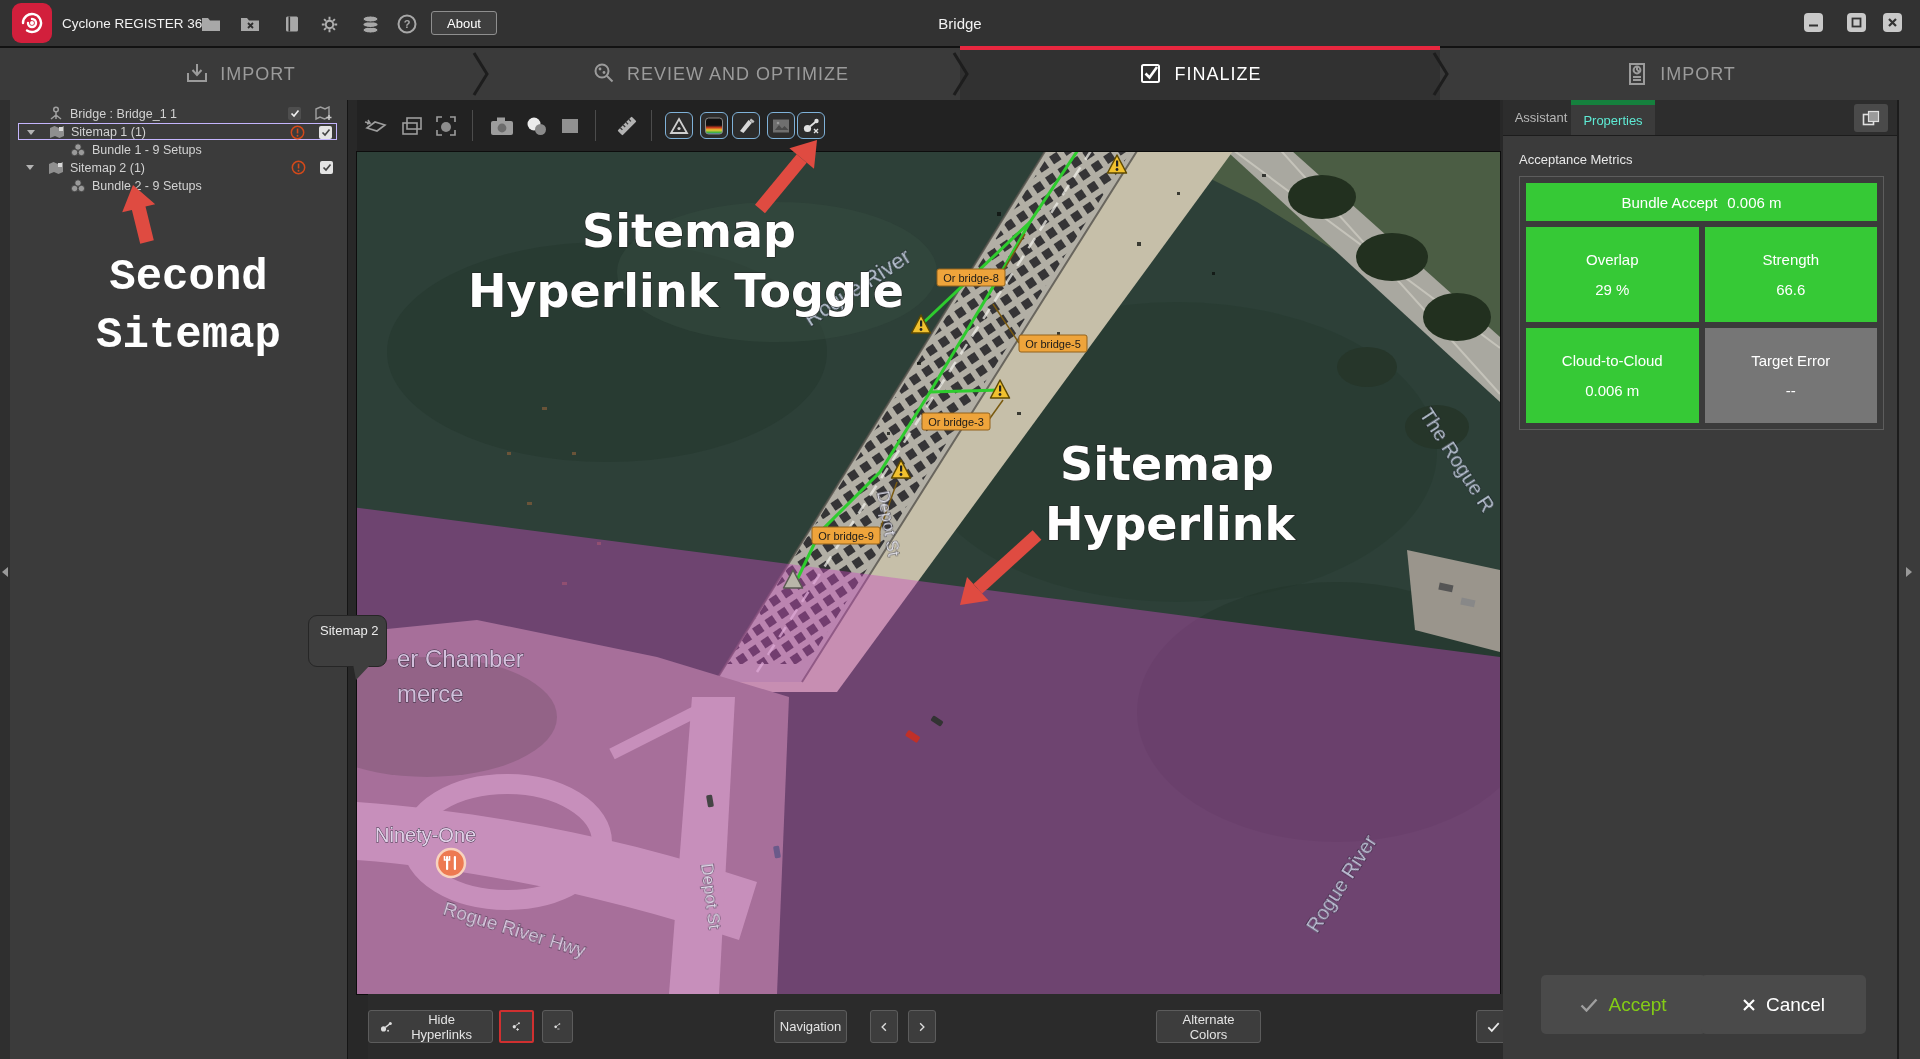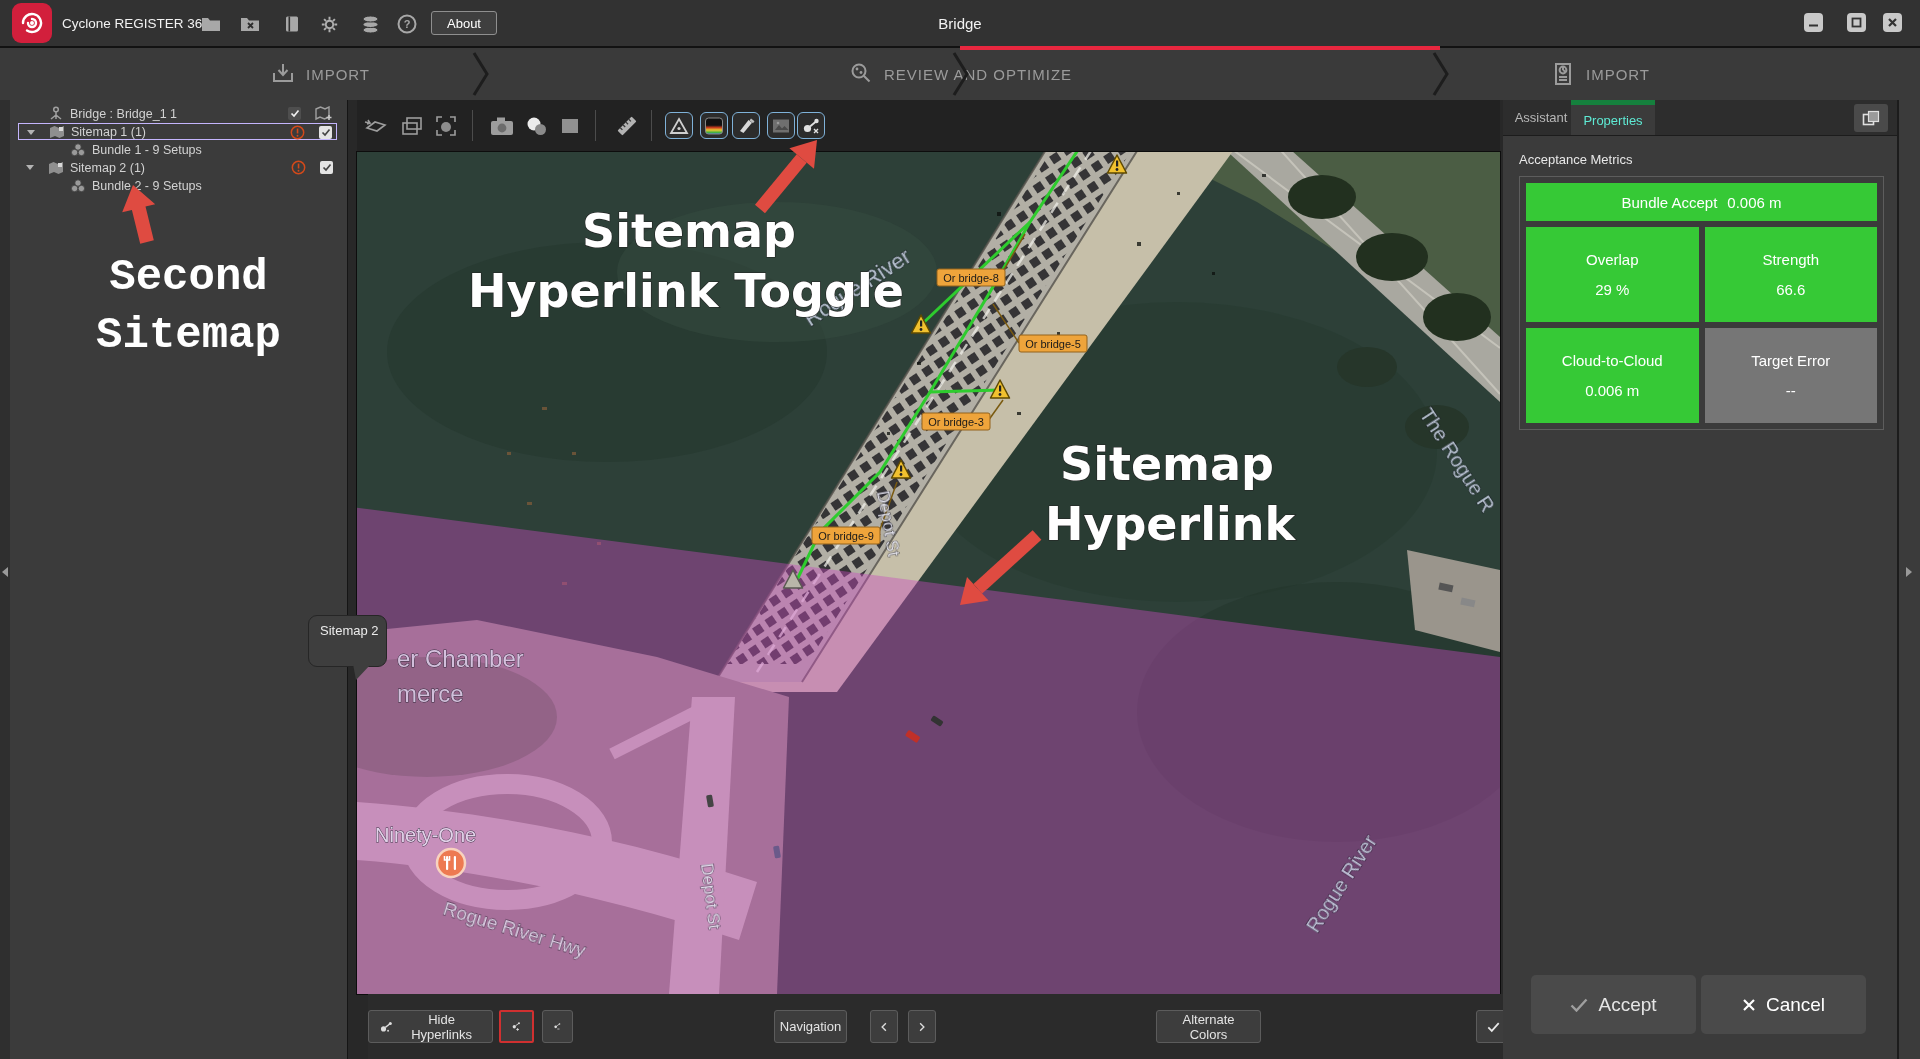--- a/index.html
+++ b/index.html
@@ -12,21 +12,21 @@
   .app-title{position:absolute;left:62px;top:0;height:46px;display:flex;align-items:center;color:#f2f2f2;font-size:13.5px}
   .tb-icon{position:absolute;top:13px;width:22px;height:22px;display:flex;align-items:center;justify-content:center;cursor:pointer}
   .about-btn{position:absolute;left:431px;top:11px;width:66px;height:24px;background:#3f3f3f;border:1px solid #8f8f8f;
        border-radius:3px;color:#fff;font-size:13px;display:flex;align-items:center;justify-content:center}
   .win-title{position:absolute;left:0;right:0;top:0;height:46px;display:flex;align-items:center;justify-content:center;
        color:#f2f2f2;font-size:15px;pointer-events:none}
   .win-btn{position:absolute;top:13px;width:19px;height:19px;background:#c9c9c9;border-radius:4px;
        display:flex;align-items:center;justify-content:center}
   
   .workflow{height:52px;background:#3a3a3a;border-top:2px solid #121212;position:relative;display:flex}
-  .stage{flex:1;display:flex;align-items:center;justify-content:center;gap:10px;color:#9b9b9b;font-size:15px;
+  .stage{flex:1;display:flex;align-items:center;justify-content:center;gap:10px;color:#9b9b9b;font-size:18px;
        letter-spacing:1px;position:relative}
   .stage.active{background:#313131;color:#fff}
   .active-line{position:absolute;left:960px;width:480px;top:-2px;height:4px;background:#E8273F;z-index:3}
   .chev{position:absolute;top:4px;z-index:2}
   
   .content{display:flex;height:961px}
   .strip{background:#2f2f2f;position:relative}
   .strip.left{width:10px}
   .strip.right{width:21px;background:#3b3b3b}
   .collapse-glyph{position:absolute;top:466px;left:1px}
@@ -167,20 +167,27 @@
   </div>
   <div class="stage">
     <svg width="26" height="26" viewBox="0 0 26 26" fill="none" stroke="#9b9b9b" stroke-width="2">
       <circle cx="11" cy="10" r="6.5"></circle>
         <path d="M15.7,14.7 L21.5,20.5"></path>
       <circle cx="9" cy="8" r="1.4" fill="#9b9b9b" stroke="none"></circle>
         <circle cx="13" cy="11.5" r="1.4" fill="#9b9b9b" stroke="none"></circle>
       </svg>
     <span>REVIEW AND OPTIMIZE</span>
   </div>
+  <div class="stage active">
+    <svg width="26" height="26" viewBox="0 0 26 26" fill="none" stroke="#fff" stroke-width="2">
+      <rect x="4" y="4" width="17" height="17" rx="1.5"></rect>
+        <path d="M7.5,12.5 L11.5,16.5 L19,6" stroke-width="2.6"></path>
+      </svg>
+    <span>FINALIZE</span>
+  </div>
   <div class="stage">
     <svg width="26" height="26" viewBox="0 0 26 26" fill="none" stroke="#9b9b9b" stroke-width="2">
       <rect x="6" y="3" width="14" height="20"></rect>
         <circle cx="13" cy="9" r="3.4"></circle>
         <path d="M13,9 V5.6 M13,9 L15.8,11"></path>
       <path d="M9,16 H17 M9,19 H17"></path>
       </svg>
     <span>IMPORT</span>
   </div>
   <svg class="chev" style="left:472px" width="18" height="44">
@@ -654,21 +661,21 @@
       <div class="tile tall">
         <span>Cloud-to-Cloud</span>
         <span>0.006 m</span>
       </div>
       <div class="tile tall gray">
         <span>Target Error</span>
         <span>--</span>
       </div>
     </div>
 
-    <button class="action" style="left:28px;color:#e5e5e5">
+    <button class="action" style="left:38px;color:#84cc16">
       <svg width="18" height="14" viewBox="0 0 18 14">
         <path d="M1.5,7.5 L6.5,12.5 L16.5,1.5" fill="none" stroke="#9f9f9f" stroke-width="2.4"></path>
         </svg>
       <span>Accept</span>
     </button>
     <button class="action" style="left:198px;color:#fff">
       <svg width="14" height="14" viewBox="0 0 14 14">
         <path d="M2,2 L12,12 M12,2 L2,12" stroke="#fff" stroke-width="2.2"></path>
         </svg>
       <span>Cancel</span>

